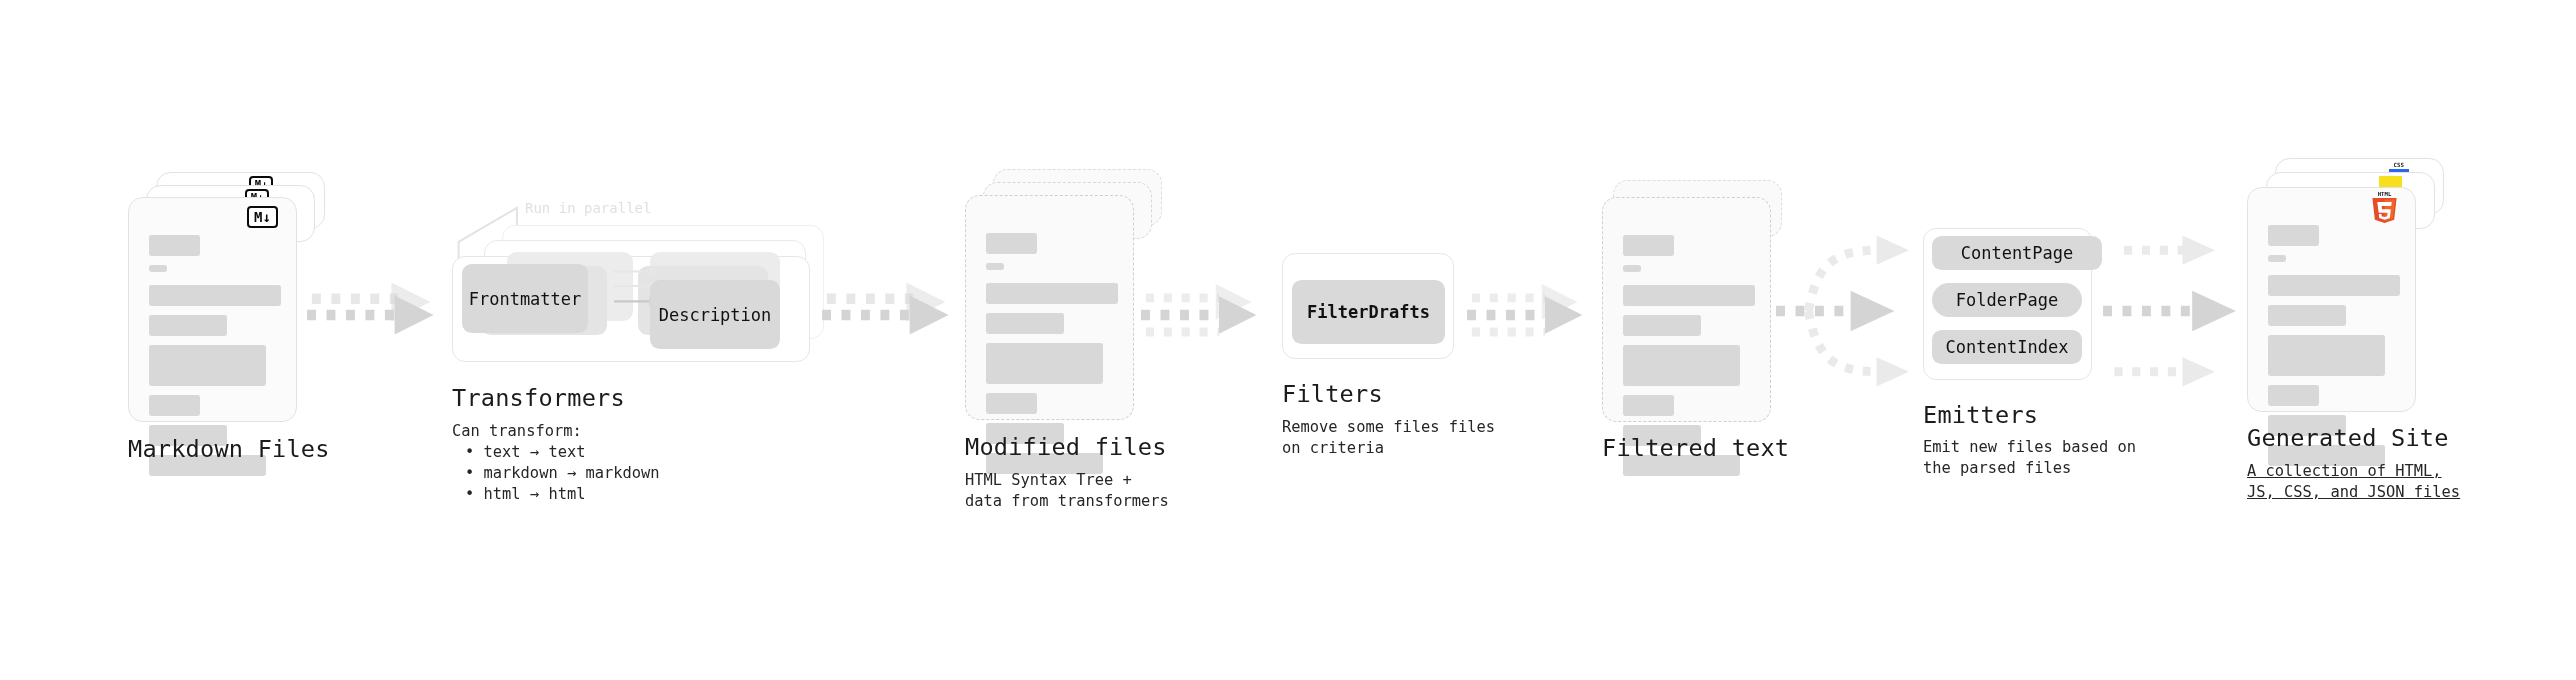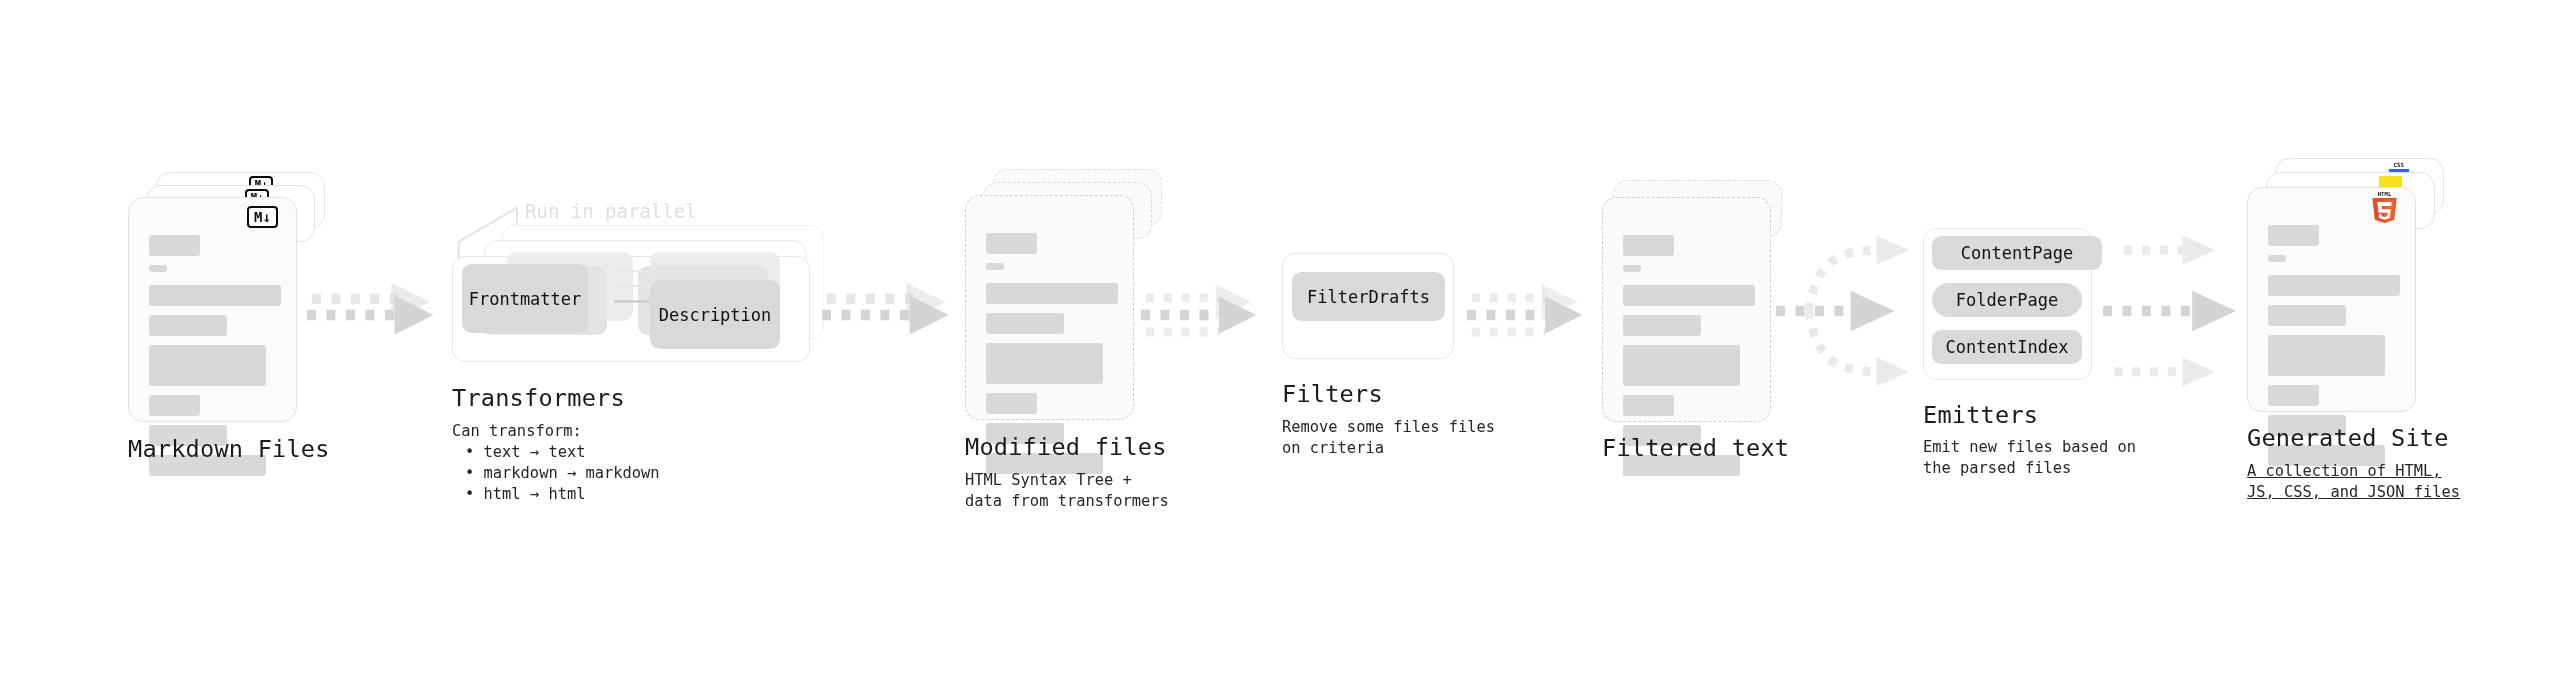--- a/index.html
+++ b/index.html
@@ -61,21 +61,21 @@
     display:flex;align-items:center;justify-content:center;
     font-size:17px;color:#111;
     box-sizing:border-box;
     white-space:nowrap;
   }
   .chip.faded1{background:#e4e4e4;}
   .chip.faded2{background:#ececec;}
 
   .runlabel{
     position:absolute;
-    font-size:19px;
+    font-size:14px;
     color:#e0e0e0;
     white-space:nowrap;
   }
 
   
   .mdbadge{
     position:absolute;
     width:31px;height:22px;
     border:2.4px solid #0a0a0a;
     border-radius:4.1px;
@@ -213,21 +213,21 @@
     </g>
     <g stroke="#e8e8e8" stroke-width="11" stroke-dasharray="10 12" opacity="0.8">
       <line x1="6" y1="64" x2="96" y2="64"></line>
     </g>
     <polygon points="92,5 136,27 92,49" fill="#d4d4d4" opacity="0.4"></polygon>
     <polygon points="96,20 142,43 96,66" fill="#d4d4d4"></polygon>
   </svg>
 
   <div>
     <div class="procbox" style="left:1282px;top:253px;width:172px;height:106px;"></div>
-    <div class="chip" style="left:1292px;top:272px;width:153px;height:49px;">FilterDrafts</div>
+    <div class="chip" style="left:1292px;top:280px;width:153px;height:64px;font-weight:bold;">FilterDrafts</div>
     <div class="title" style="left:1282px;top:380px;">Filters</div>
     <div class="subtitle" style="left:1282px;top:417px;">Remove some files files
 on criteria</div>
   </div>
 
   <svg class="abs" style="left:1467px;top:280px;" width="130" height="65" viewBox="0 0 160 80">
     <g stroke="#e8e8e8" stroke-width="11" stroke-dasharray="10 12" opacity="0.8">
       <line x1="6" y1="22" x2="96" y2="22"></line>
     </g>
     <g stroke="#d4d4d4" stroke-width="13" stroke-dasharray="11 13">

